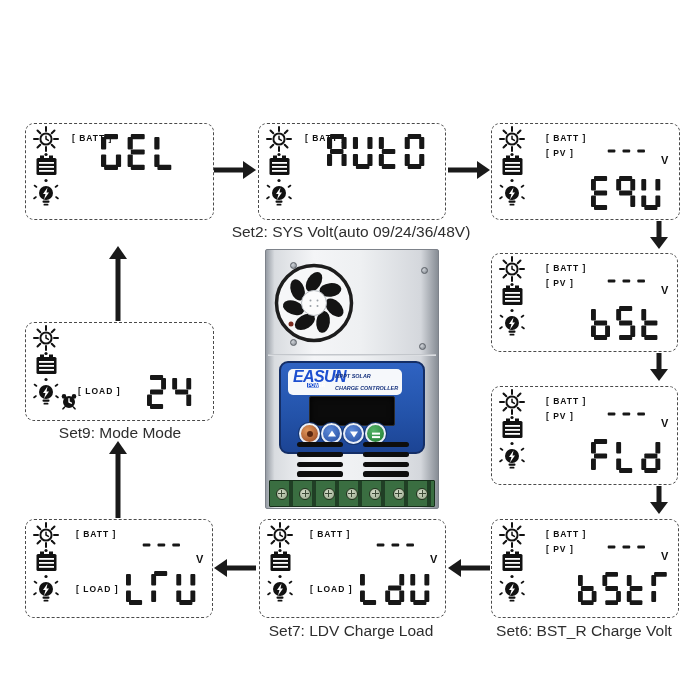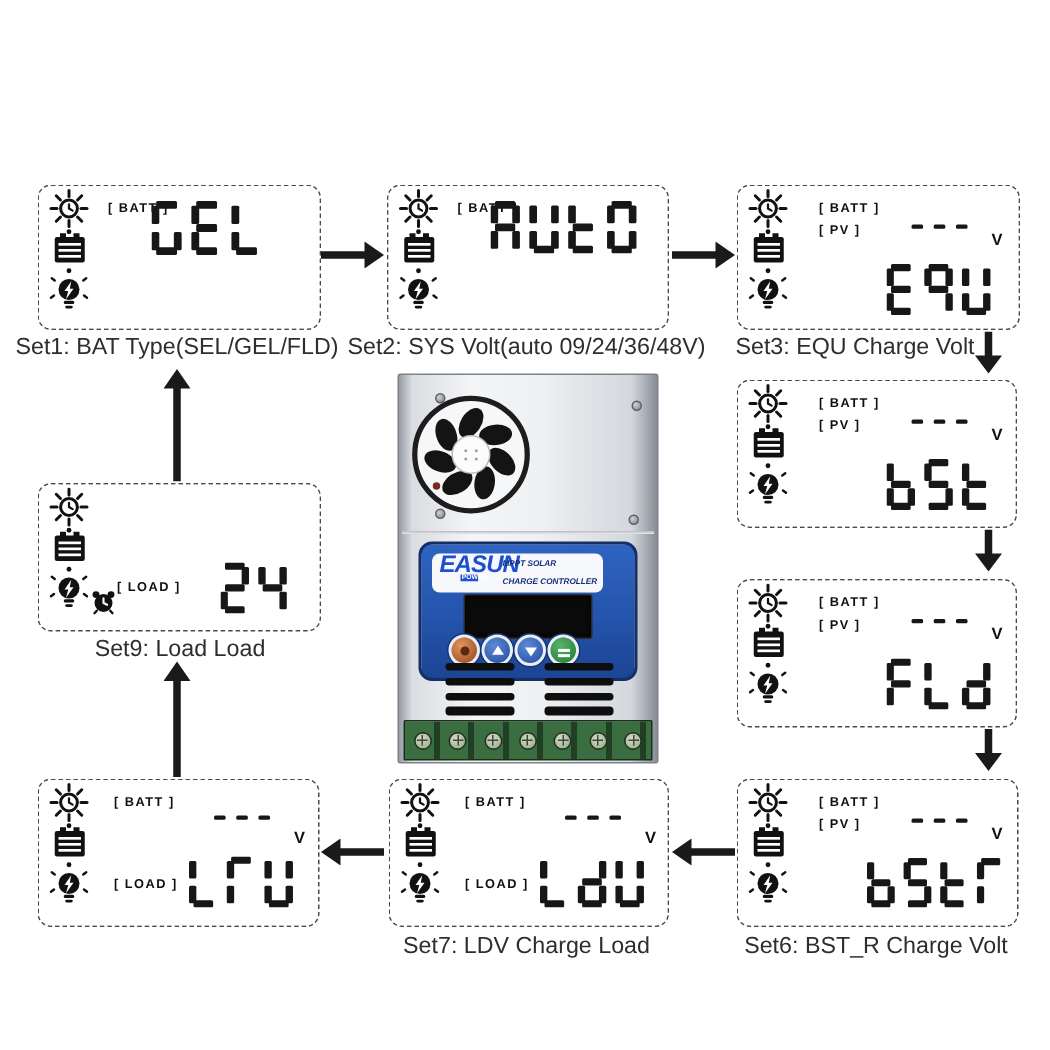--- a/index.html
+++ b/index.html
@@ -693,26 +693,24 @@
             <rect x="3.0" y="14.5" width="13.1" height="4.9" rx="1"></rect>
             <rect x="39.3" y="3.0" width="4.9" height="11.6" rx="1"></rect>
             <rect x="39.3" y="19.5" width="4.9" height="11.6" rx="1"></rect>
             <rect x="25.2" y="3.0" width="4.9" height="11.6" rx="1"></rect>
             <rect x="28.1" y="14.5" width="13.1" height="4.9" rx="1"></rect>
           </g>
         </svg>
       </div>
     </div>
 
-  <div class="caption" style="left:118px;top:223px">Set1: BAT Type(SEL/GEL/FLD)</div>
   <div class="caption" style="left:351px;top:223px">Set2: SYS Volt(auto  09/24/36/48V)</div>
-  <div class="caption shift-l" style="left:584px;top:223px">Set3: EQU Charge Volt</div>
   <div class="caption" style="left:584px;top:622px">Set6: BST_R Charge Volt</div>
   <div class="caption" style="left:351px;top:622px">Set7: LDV Charge Load</div>
-  <div class="caption" style="left:120px;top:424px">Set9: Load Load</div>
+  <div class="caption" style="left:120px;top:424px">Set9: Mode Mode</div>
 
   <div class="arrow" style="left:214px;top:161px">
     <svg width="42" height="18">
         <rect x="0" y="6.5" width="30" height="5" fill="#1a1a1a"></rect>
         <polygon points="29,0 42,9 29,18" fill="#1a1a1a"></polygon>
       </svg></div>
   <div class="arrow" style="left:448px;top:161px">
     <svg width="42" height="18">
         <rect x="0" y="6.5" width="30" height="5" fill="#1a1a1a"></rect>
         <polygon points="29,0 42,9 29,18" fill="#1a1a1a"></polygon>

